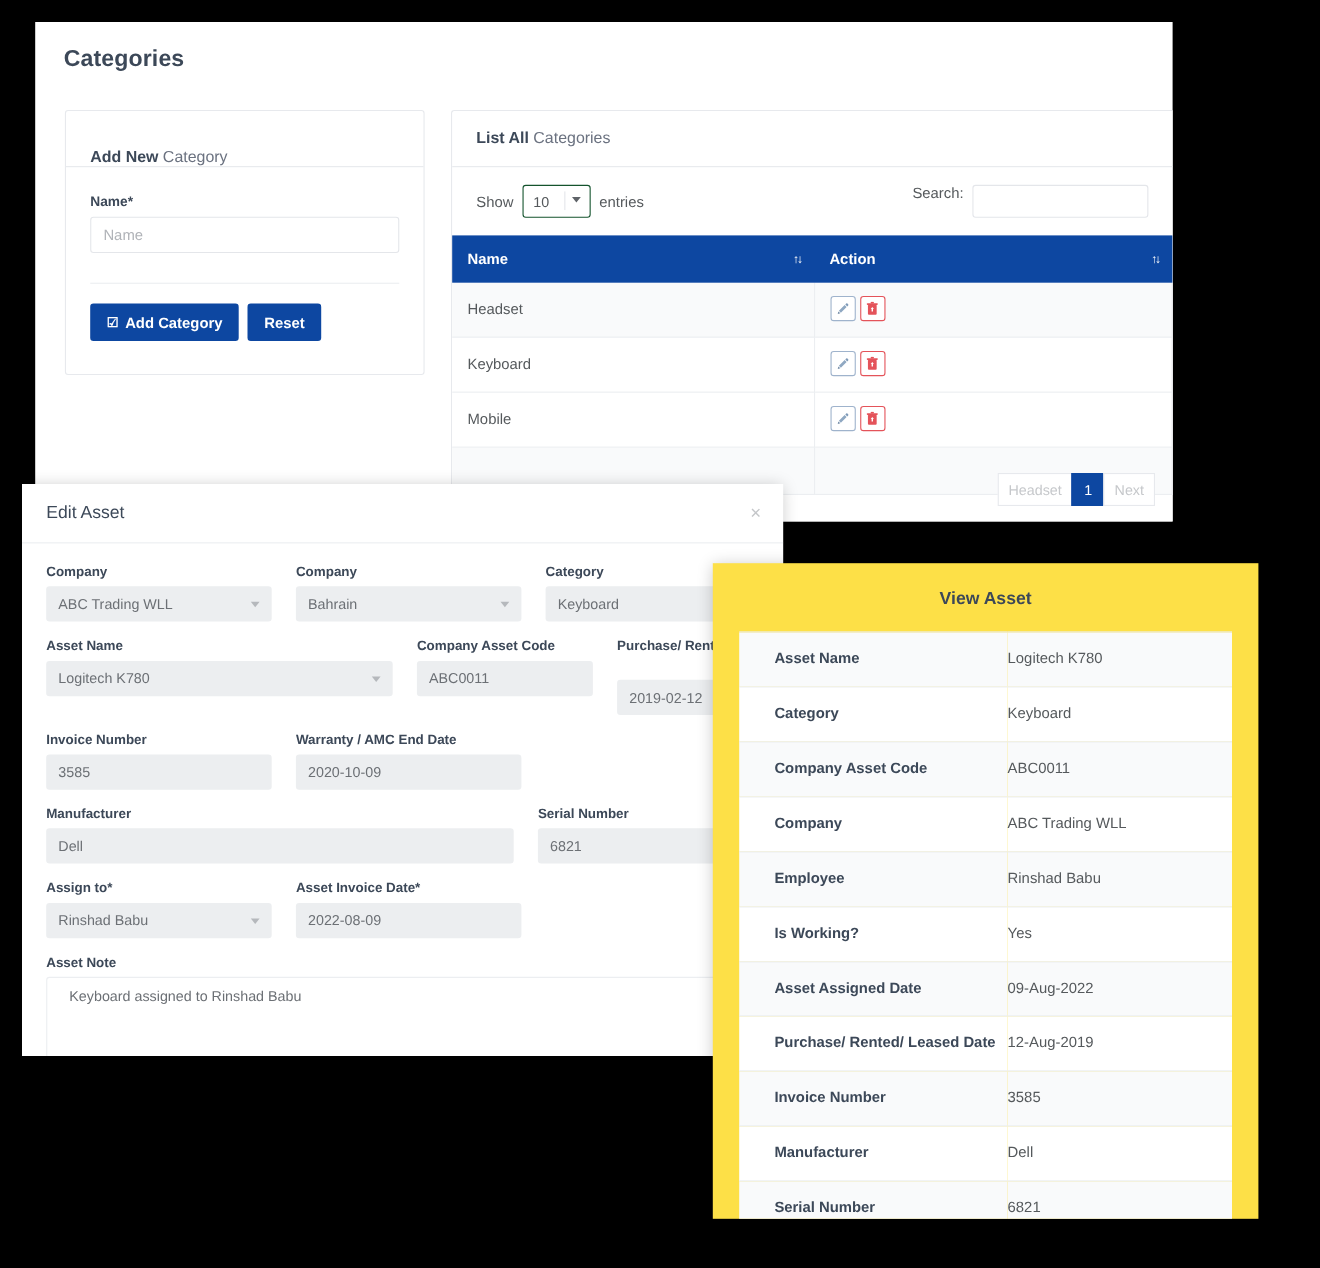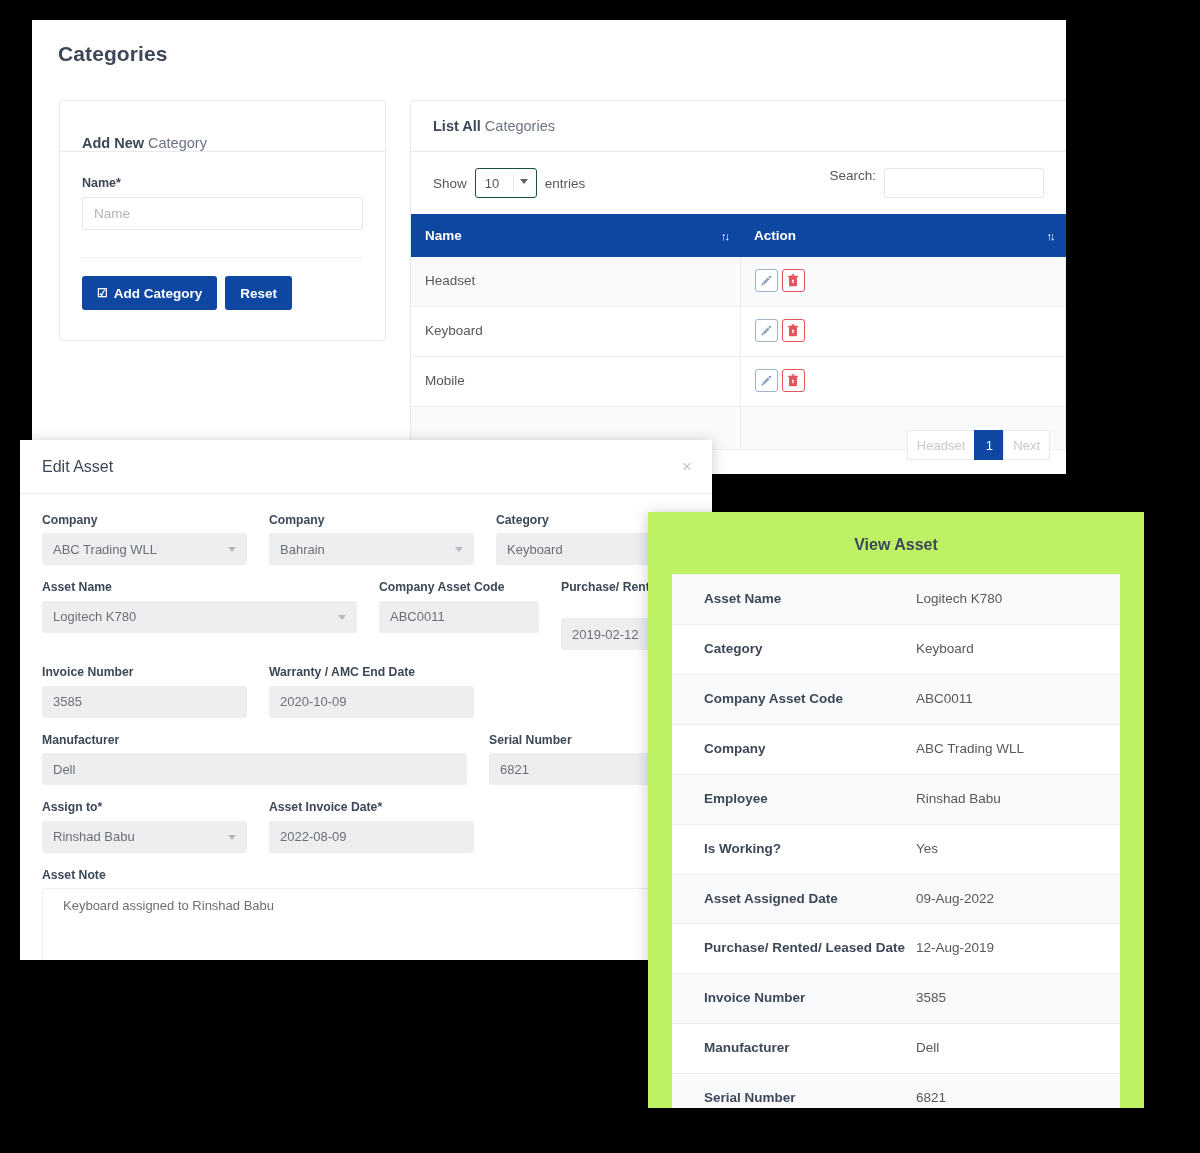--- a/index.html
+++ b/index.html
@@ -361,21 +361,21 @@
   .w-full { width: 856px; padding-left: 20px; }
   .two-line { height: 34px; }
 
   
   #view-asset-modal {
     position: absolute;
     left: 648px;
     top: 512px;
     width: 496px;
     height: 596px;
-    background: #bef264;
+    background: #fde047;
     box-shadow: 0 2px 14px rgba(0,0,0,.22);
     z-index: 4;
     overflow: hidden;
   }
   #view-modal-title {
     text-align: center;
     font-size: 16px;
     font-weight: bold;
     color: #3c4858;
     padding: 24px 0 18px 0;

